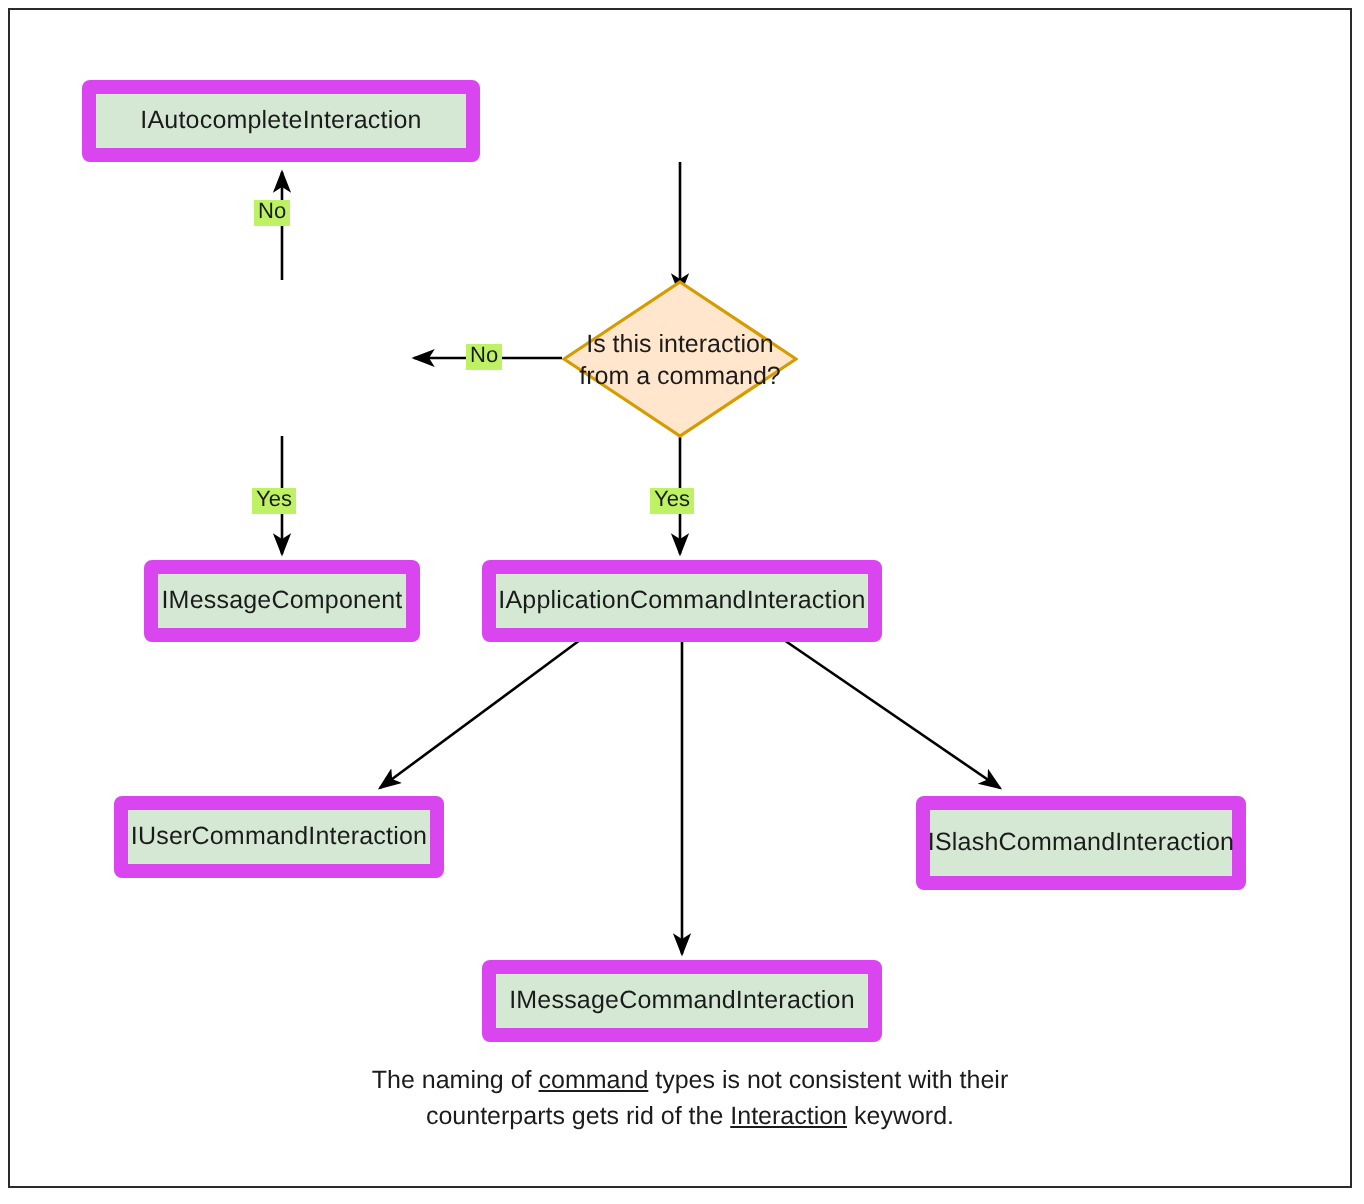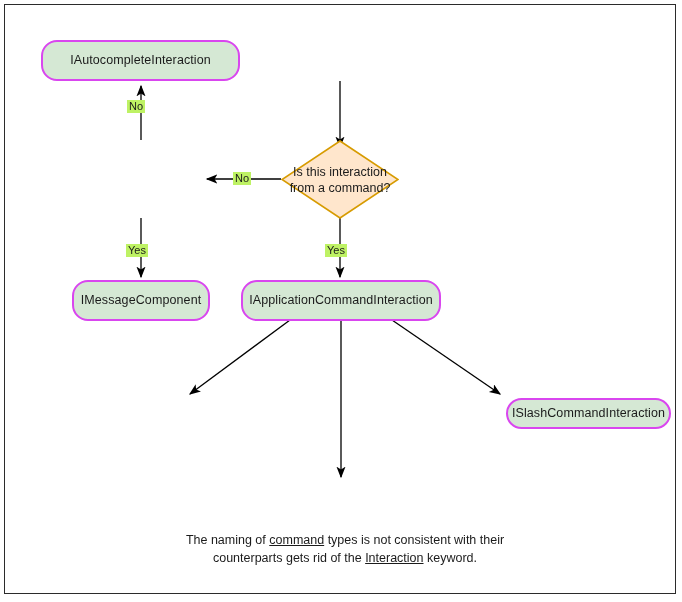--- a/index.html
+++ b/index.html
@@ -42,22 +42,22 @@
     align-items: center;
     justify-content: center;
     text-align: center;
     color: #1b1b1b;
     font-size: 12.5px;
     line-height: 15px;
     letter-spacing: 0.1px;
   }
   .box {
     background: #d5e8d4;
-    border: 2px solid #d946ef;
-    border-radius: 16px;
+    border: 7px solid #d946ef;
+    border-radius: 4px;
   }
   .diamond-wrap {
     position: absolute;
   }
   .diamond-shape {
     position: absolute;
     left: 0;
     top: 0;
     width: 100%;
     height: 100%;
@@ -152,23 +152,29 @@
   <span class="edge-label" style="left:325px; top:244px;">Yes</span>
 
   <div class="node box" style="left:72px; top:280px; width:138px; height:41px;">
     <span>IMessageComponent</span>
   </div>
 
   <div class="node box" style="left:241px; top:280px; width:200px; height:41px;">
     <span>IApplicationCommandInteraction</span>
   </div>
 
+  <div class="node box" style="left:57px; top:398px; width:165px; height:41px;">
+    <span>IUserCommandInteraction</span>
+  </div>
 
-  <div class="node box" style="left:458px; top:398px; width:165px; height:31px;margin-left:48px;">
+  <div class="node box" style="left:458px; top:398px; width:165px; height:47px;">
     <span>ISlashCommandInteraction</span>
   </div>
 
+  <div class="node box" style="left:241px; top:480px; width:200px; height:41px;">
+    <span>IMessageCommandInteraction</span>
+  </div>
 
   <div id="footer-note">
     <div><span>The naming of </span><u>command</u><span> types is not consistent with their</span></div>
     <div><span>counterparts gets rid of the </span><u>Interaction</u><span> keyword.</span></div>
   </div>
 </div>
 
 </body></html>

